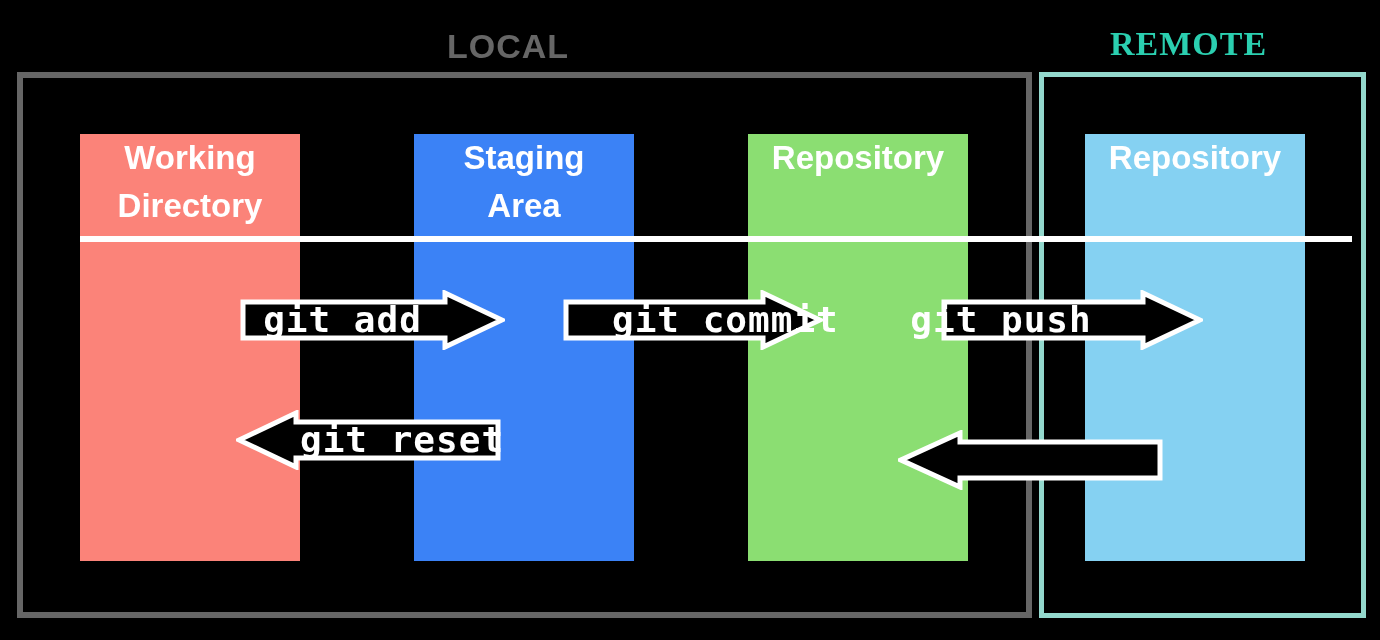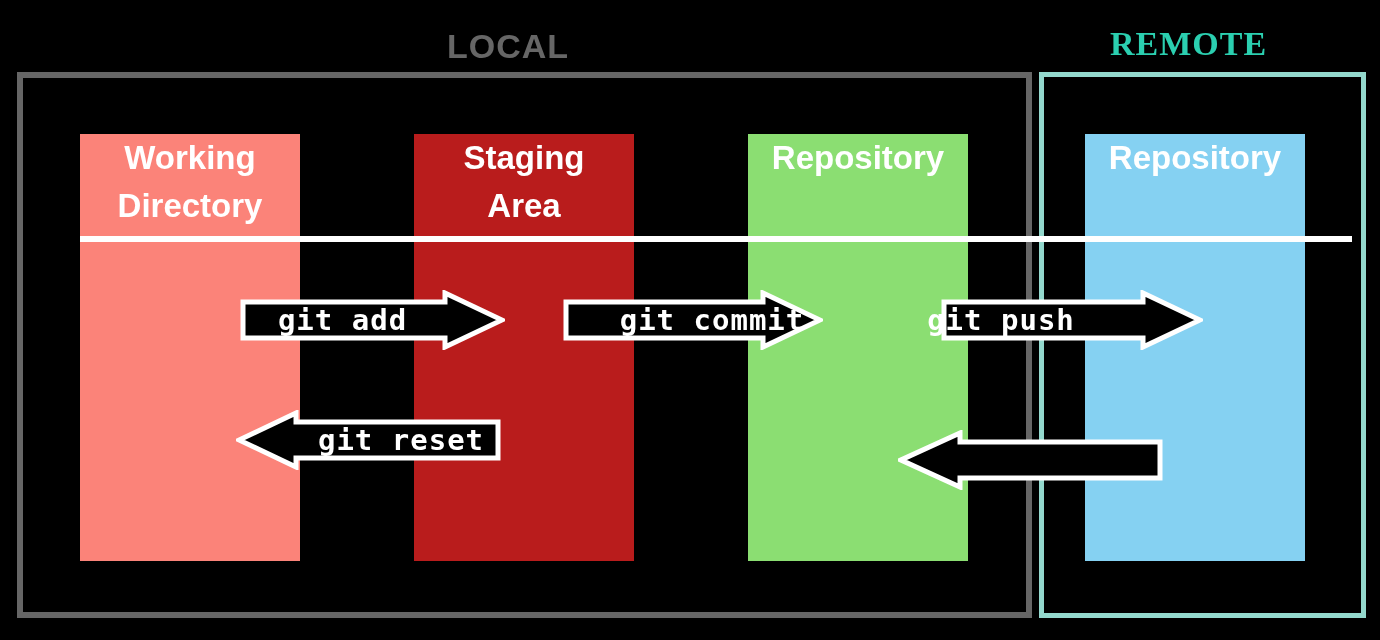--- a/index.html
+++ b/index.html
@@ -68,21 +68,21 @@
   }
   .stage-title {
     color: #ffffff;
     font-weight: bold;
     font-size: 33px;
     line-height: 48px;
     text-align: center;
     white-space: pre-line;
   }
   #stage-working    { left: 80px;   background: #fb8379; }
-  #stage-staging    { left: 414px;  background: #b91c1c; }
+  #stage-staging    { left: 414px;  background: #3b82f6; }
   #stage-repo-local { left: 748px;  background: #8bde72; }
   #stage-repo-remote{ left: 1085px; background: #85d1f2; }
 
   
   .rule {
     position: absolute;
     height: 6px;
     background: #ffffff;
   }
   #rule-main  { left: 80px;  top: 236px; width: 1272px; }
@@ -93,21 +93,21 @@
     height: 60px;
   }
   .arrow svg { display: block; }
   .arrow-label {
     position: absolute;
     top: 0;
     height: 60px;
     line-height: 60px;
     color: #ffffff;
     font-family: "DejaVu Sans Mono", "Liberation Mono", monospace;
-    font-size: 29px;
+    font-size: 36px;
     font-weight: bold;
     letter-spacing: 1px;
     white-space: nowrap;
     text-align: center;
     pointer-events: none;
   }
 
   #arrow-add       { left: 240px; top: 290px; width: 265px; }
   #arrow-commit    { left: 563px; top: 290px; width: 260px; }
   #arrow-push      { left: 900px; top: 290px; width: 262px; padding-left: 41px; }

